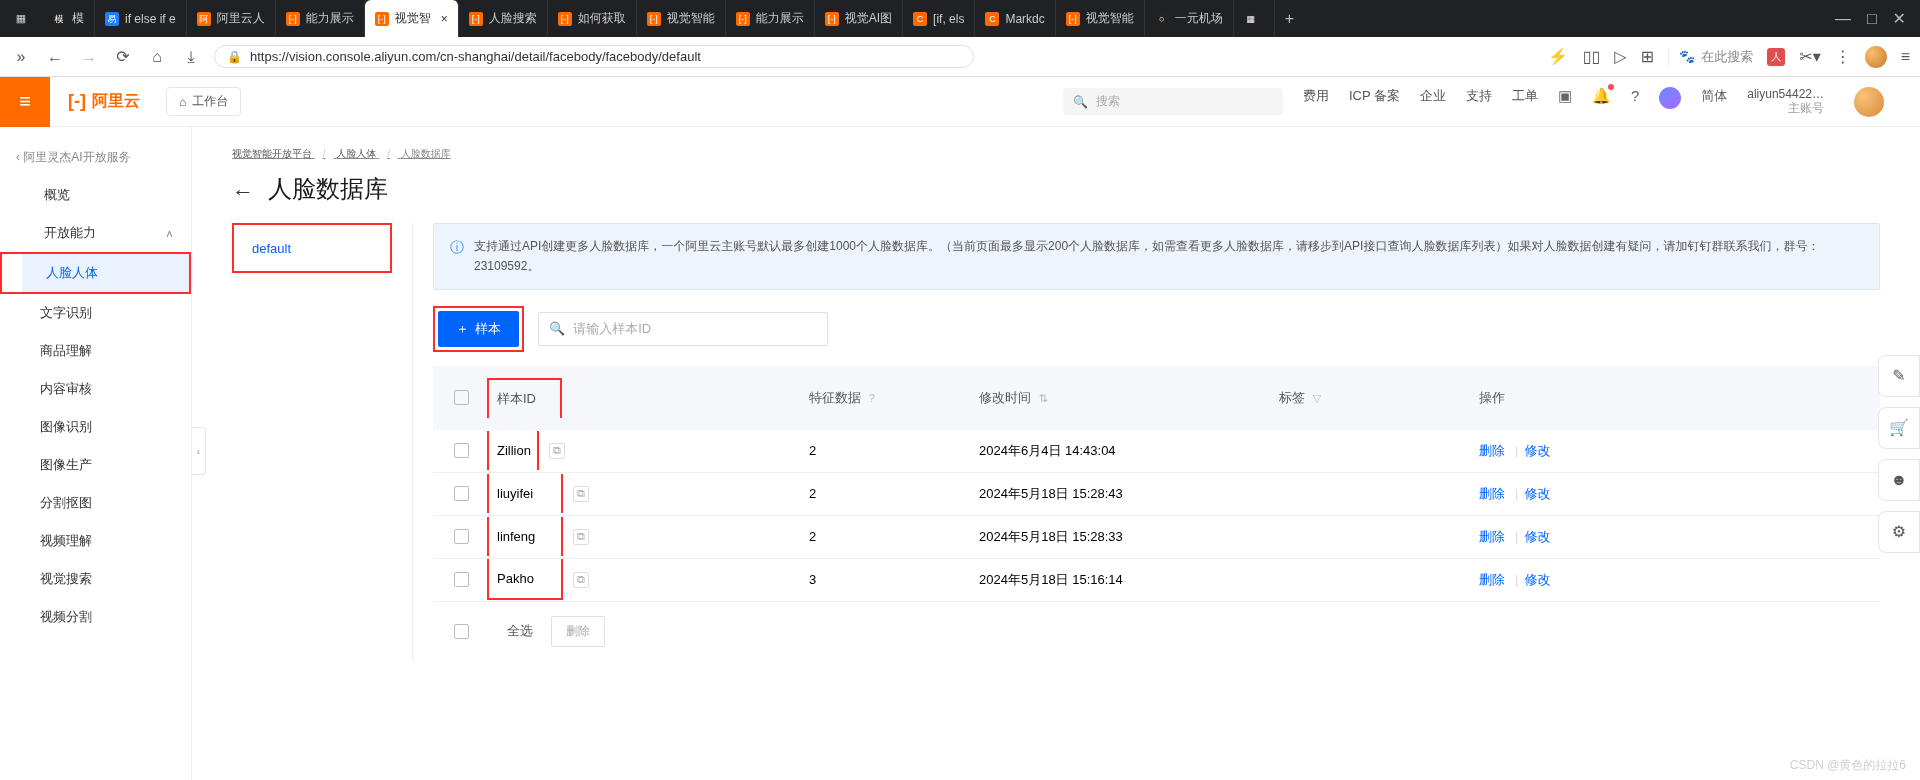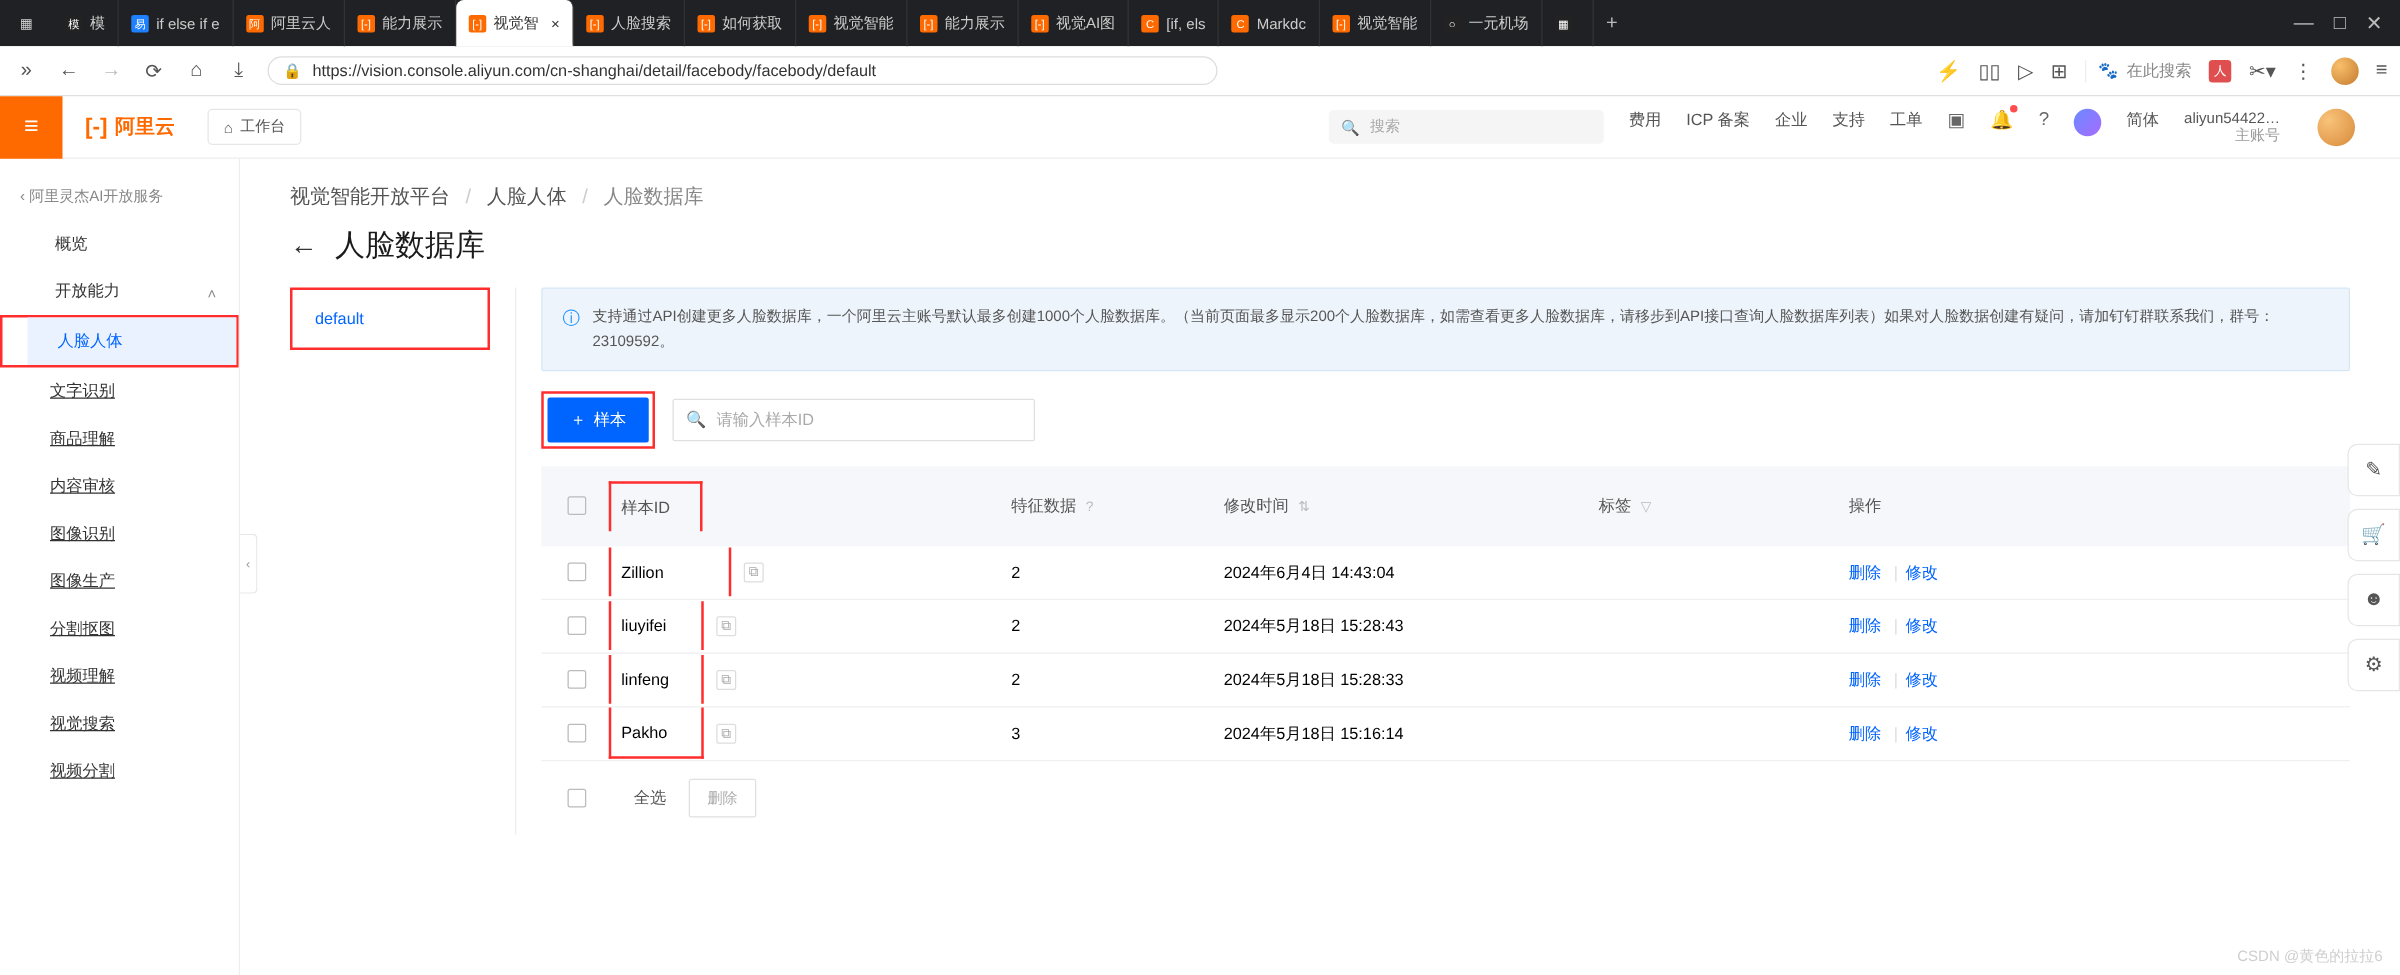--- a/index.html
+++ b/index.html
@@ -43,28 +43,28 @@
 .ali-header .assist-ico { width:22px;height:22px;border-radius:50%;background:linear-gradient(135deg,#6b8bff,#a66bff);}
 .ali-header .account { font-size:12px; color:#555; text-align:right; line-height:1.2;}
 .ali-header .avatar { width:30px; height:30px; border-radius:50%; background: radial-gradient(circle at 30% 30%, #f9c37a, #d88a3b); margin-left:10px; margin-right:16px;}
 
 
 .body { display:flex; height:calc(780px - 37px - 40px - 50px); }
 .sidebar { width:192px; border-right:1px solid #eee; padding-top:12px; font-size:13px; color:#333; overflow:hidden;}
 .sidebar .back-link { padding:10px 16px; color:#888; font-size:12px;}
 .sidebar .item { padding:10px 24px; cursor:pointer;margin-left:20px; }
 .sidebar .item.group { display:flex; align-items:flex-end; justify-content:space-between; padding:10px 18px 10px 24px;}
-.sidebar .item.sub { padding-left:20px;text-decoration:underline; }
+.sidebar .item.sub { padding-left:20px; }
 .sidebar .item.active { background:#eaf2ff; color:#0064ff; }
 .sidebar .red-box { border:2px solid #ff2d2d; margin:0; }
 .sidebar .chev { font-size:12px; color:#888; }
 
 .main { flex:1; padding:0 0 0 0; position:relative; }
 .collapse-handle { position:absolute; left:0; top:300px; width:14px; height:48px; border:1px solid #e6e6e6; border-left:none; background:#fff; border-radius:0 4px 4px 0; display:flex; align-items:center; justify-content:center; color:#999; font-size:10px;}
-.breadcrumb { padding:20px 40px 8px 40px; font-size:16px; color:#888;}
+.breadcrumb { padding:20px 40px 8px 40px; font-size:10px; color:#888;text-decoration:underline;}
 .breadcrumb .sep { margin:0 8px; color:#ccc;}
 .breadcrumb .link { color:#555; }
 .page-title-row { padding:4px 40px 18px 40px; display:flex; align-items:center; gap:14px;}
 .page-title-row .back { font-size:22px; color:#333; }
 .page-title-row h1 { font-size:24px; font-weight:500; color:#1a1a1a;}
 
 .content-row { display:flex; padding:0 40px; gap:20px; align-items:flex-start;}
 .db-tab { border:2px solid #ff2d2d; padding:14px 0; width:160px; text-align:left; }
 .db-tab span { color:#0064ff; font-size:13px; padding-left:18px; font-weight:500;}
 
@@ -312,21 +312,21 @@
             <div class="th"><span>修改时间</span> <span class="filter-ico">⇅</span></div>
             <div class="th"><span>标签</span> <span class="filter-ico">▽</span></div>
             <div class="th">操作</div>
           </div>
           <div id="rows-mount">
               <div class="trow">
                 <div class="chk">
                   <span class="chkbox"></span>
                 </div>
                 <div class="id-cell">
-                  <span style="border-left:2px solid #ff2d2d;border-right:2px solid #ff2d2d;padding:12px 8px; margin:-12px 0 -12px -2px; width:98px; display:inline-block;">Zillion</span>
+                  <span style="border-left:2px solid #ff2d2d;border-right:2px solid #ff2d2d;padding:12px 8px; margin:-12px 0 -12px -2px; width:52px; display:inline-block;">Zillion</span>
                   <span class="copy">⧉</span>
                 </div>
                 <div>2</div>
                 <div>2024年6月4日 14:43:04</div>
                 <div></div>
                 <div class="ops"><a>删除</a><span class="bar">|</span><a>修改</a></div>
               </div>
               <div class="trow">
                 <div class="chk">
                   <span class="chkbox"></span>

